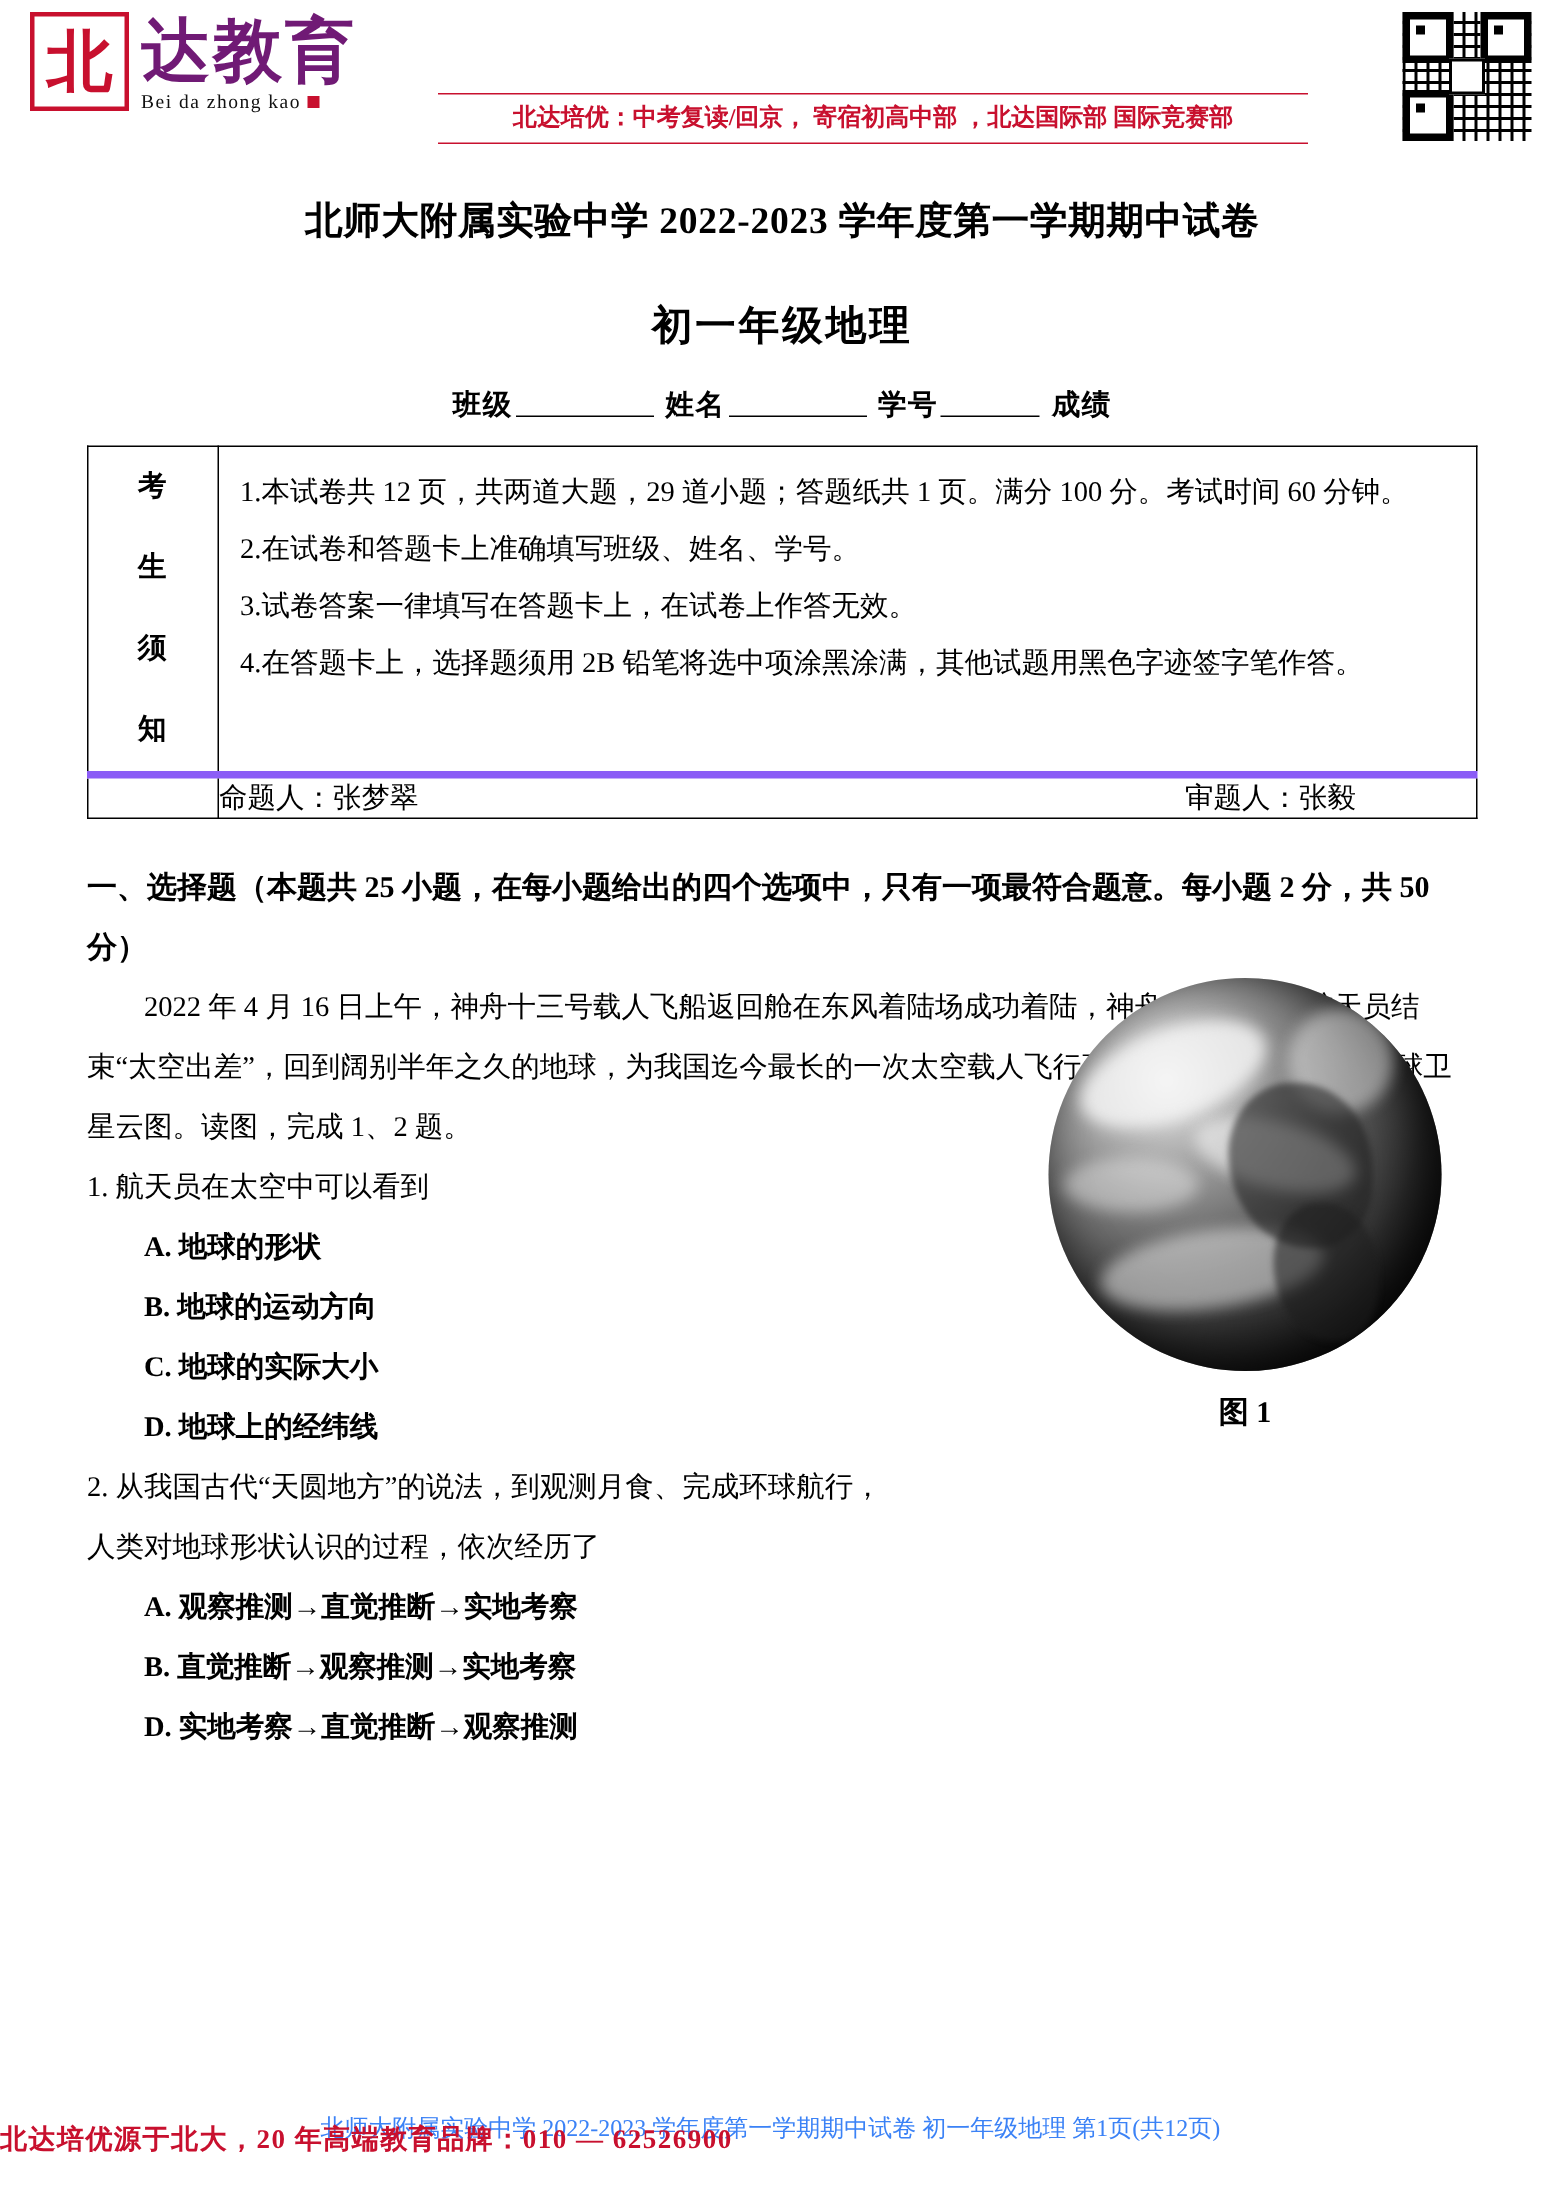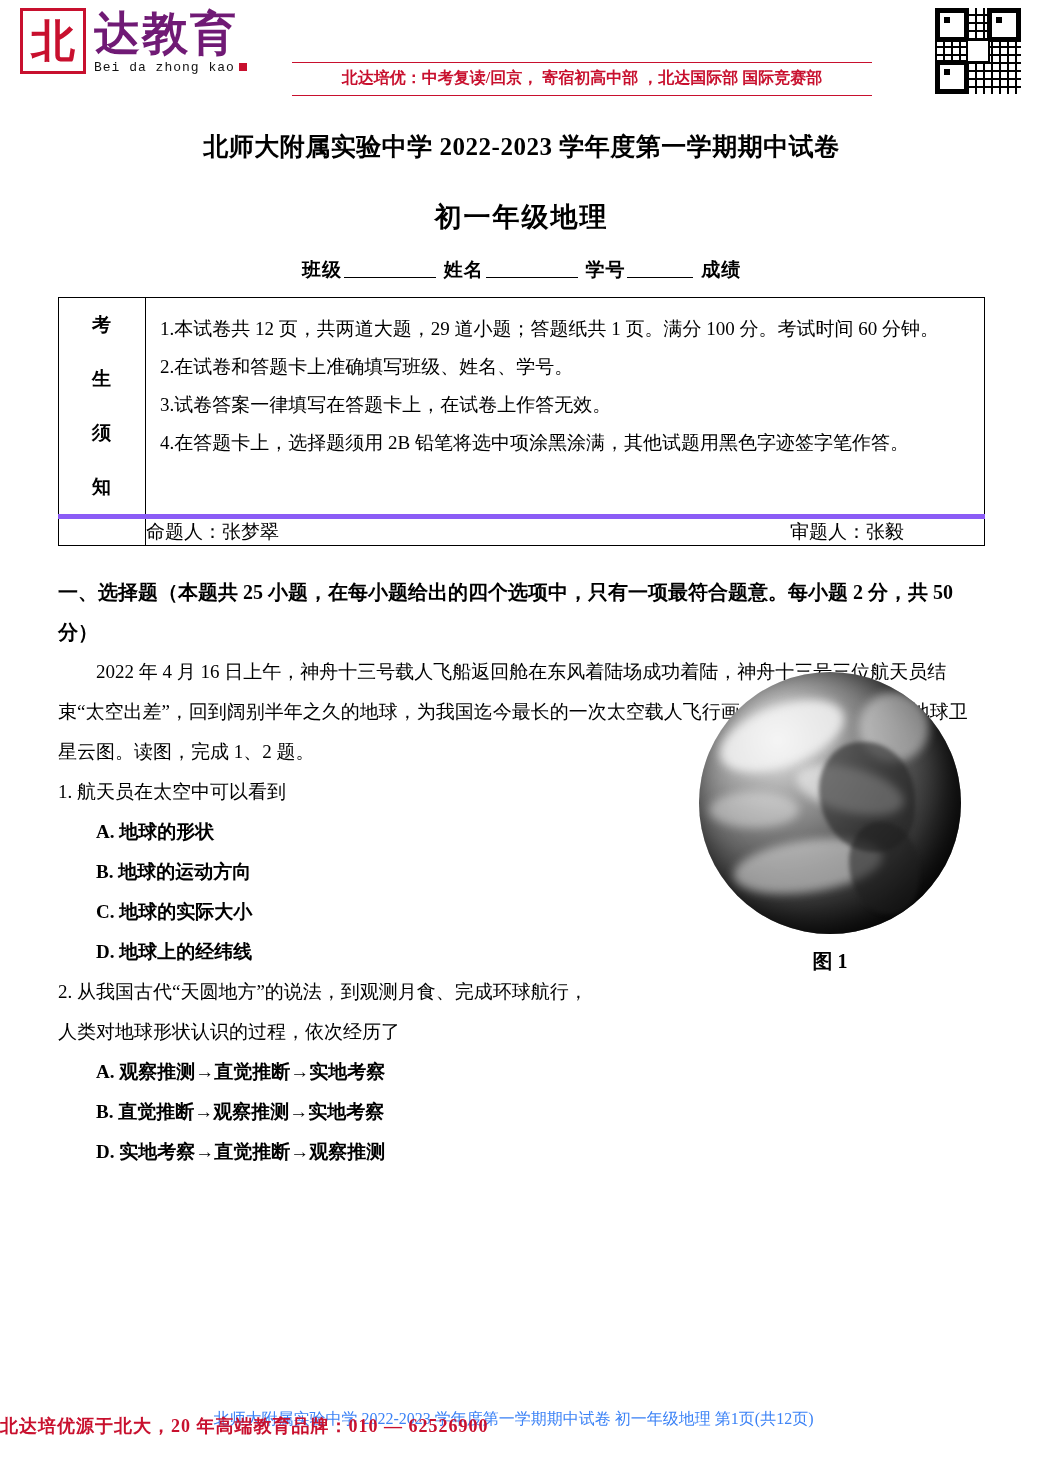--- a/index.html
+++ b/index.html
@@ -58,21 +58,21 @@
     font-size: 46px;
     line-height: 52px;
     letter-spacing: 2px;
     font-family: "Liberation Serif", serif;
   }
   .logo-sub {
     color: #111;
     font-size: 13px;
     line-height: 16px;
     letter-spacing: 1px;
-    font-family: Liberation Mono, monospace;
+    font-family: Liberation Serif, serif;
   }
   .logo-sub .sq {
     display: inline-block;
     width: 8px;
     height: 8px;
     background: #c8102e;
     margin-left: 4px;
   }
   .header-banner {
     position: absolute;
@@ -217,21 +217,21 @@
     margin: 0;
   }
 
   
   .qwrap {
     position: relative;
   }
   .fig-box {
     position: absolute;
     right: 0;
-    top: 20px;
+    top: 0;
     width: 310px;
     text-align: center;
   }
   .globe {
     width: 262px;
     height: 262px;
     margin: 0 auto;
     border-radius: 50%;
     background:
       radial-gradient(circle at 30% 26%, #f2f2f2 0%, #bdbdbd 14%, #8f8f8f 28%, #5a5a5a 46%, #2e2e2e 66%, #141414 84%, #050505 100%);

